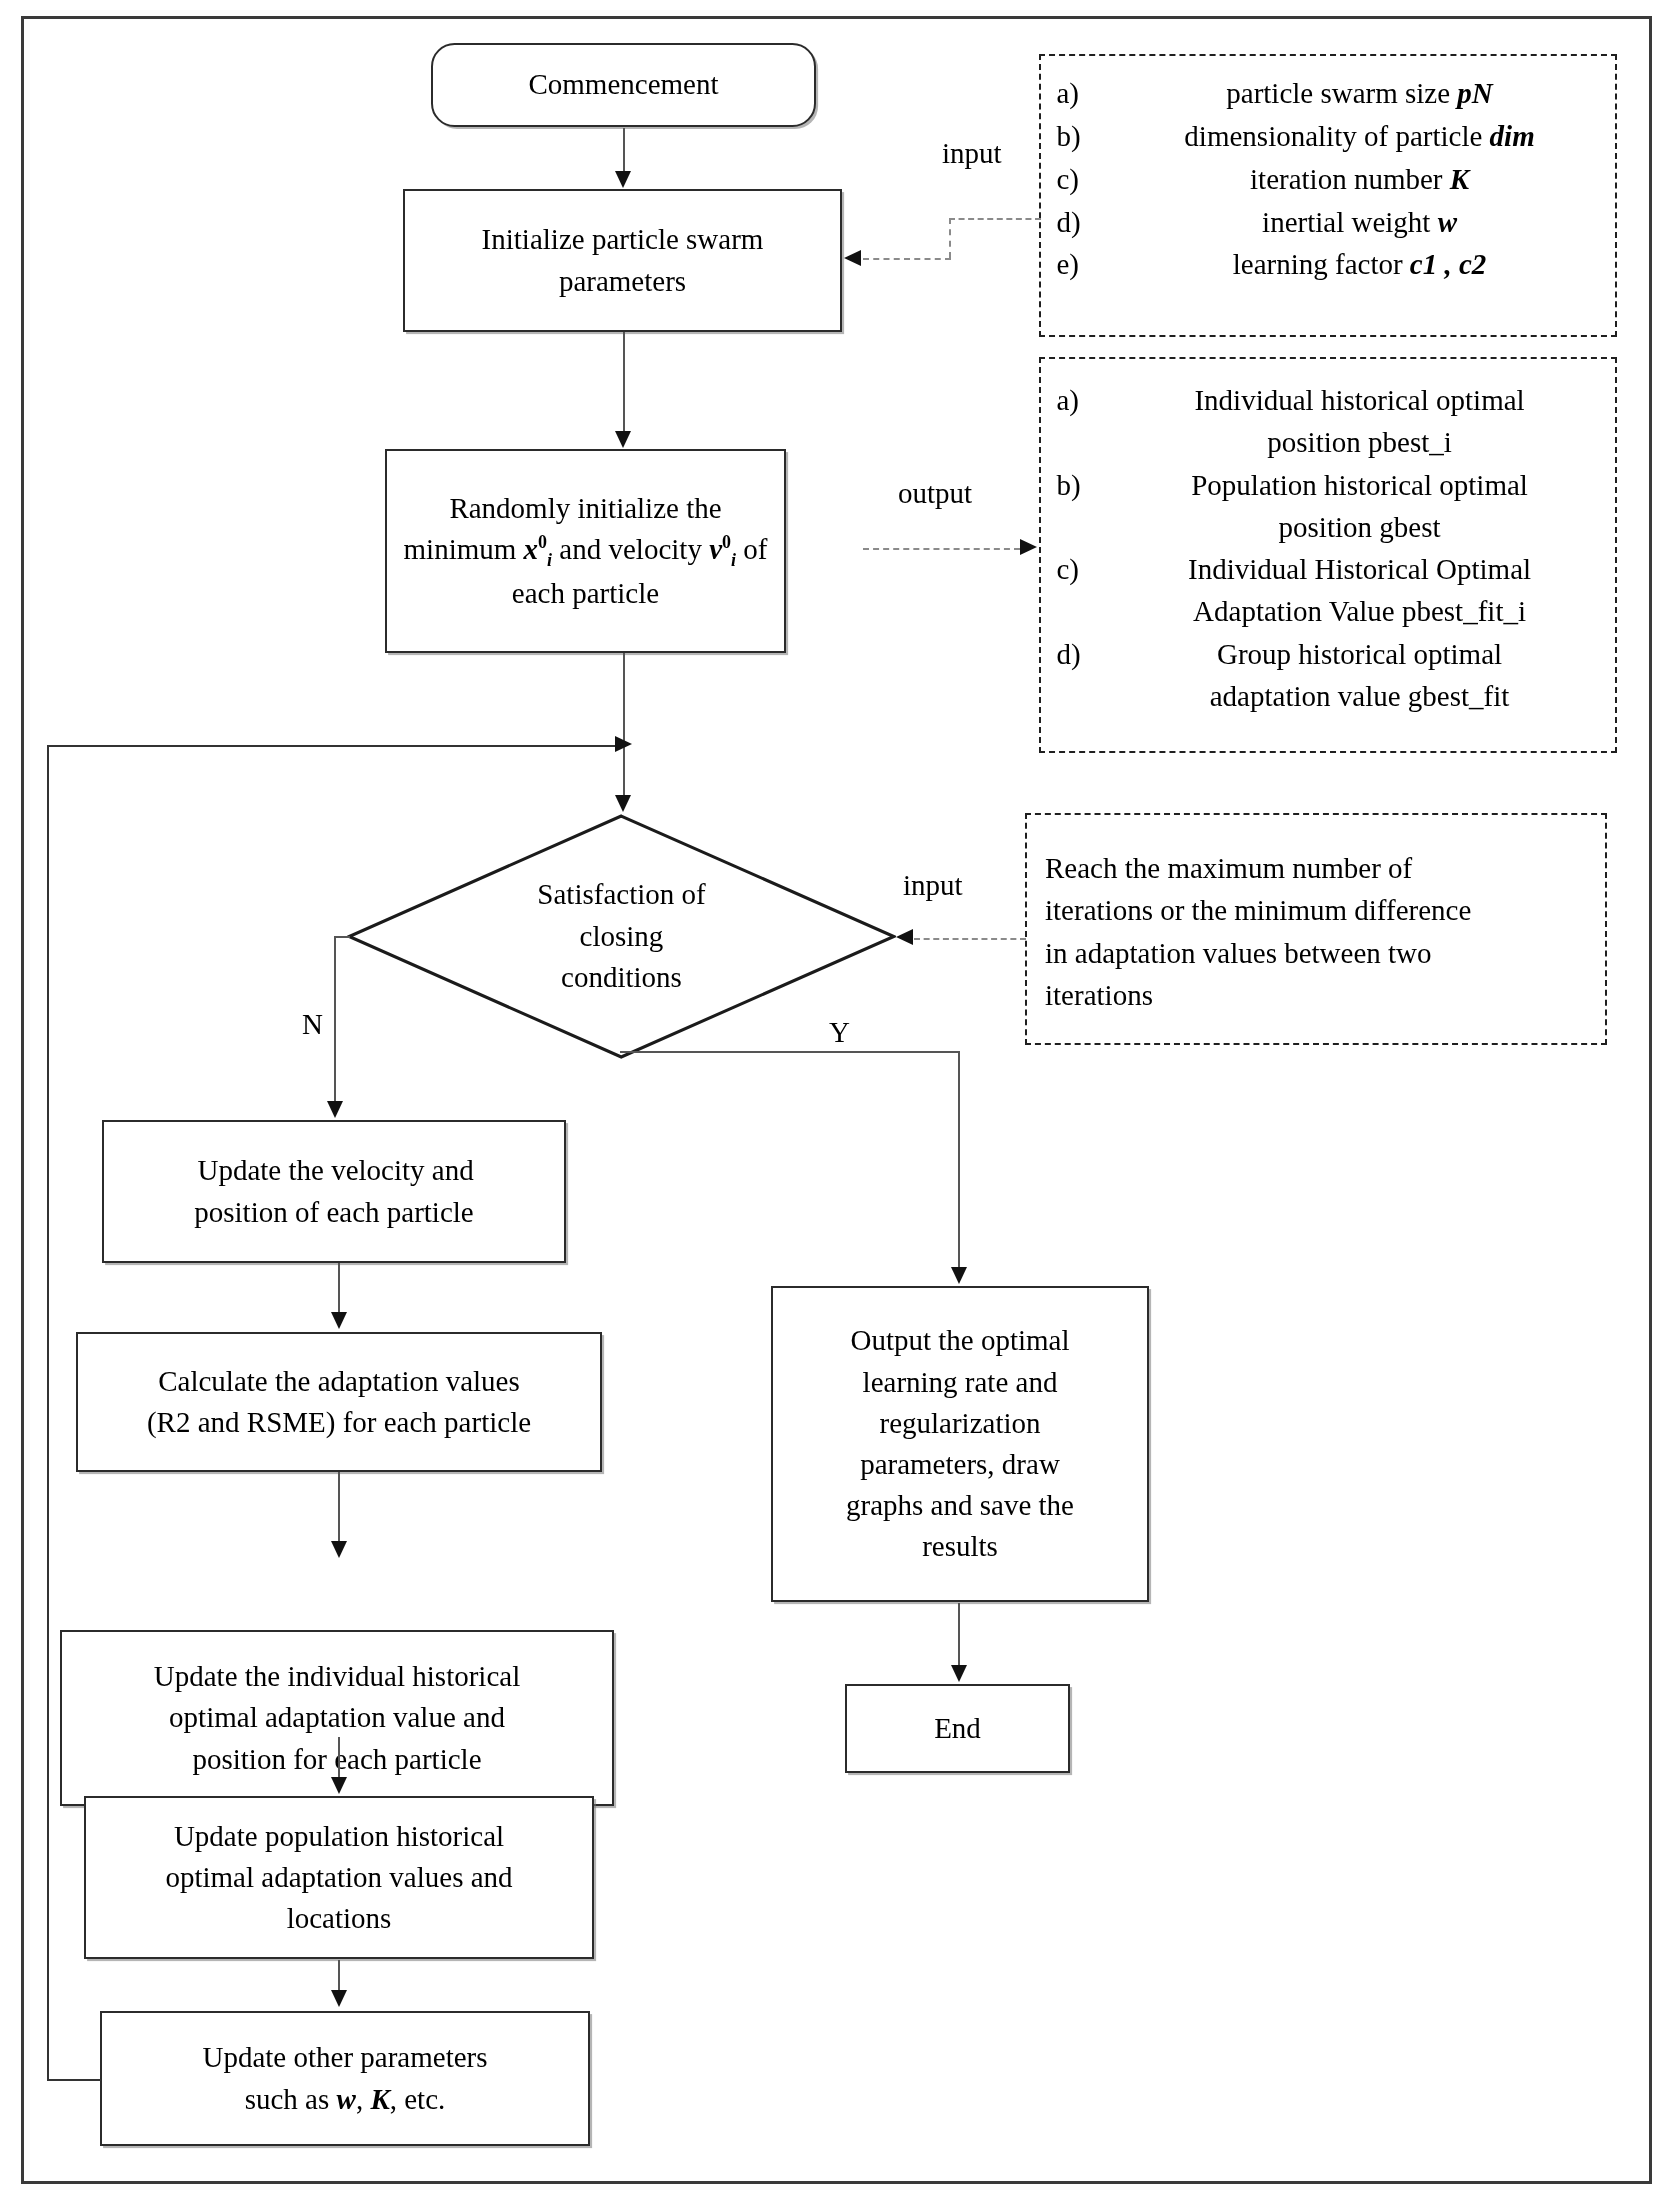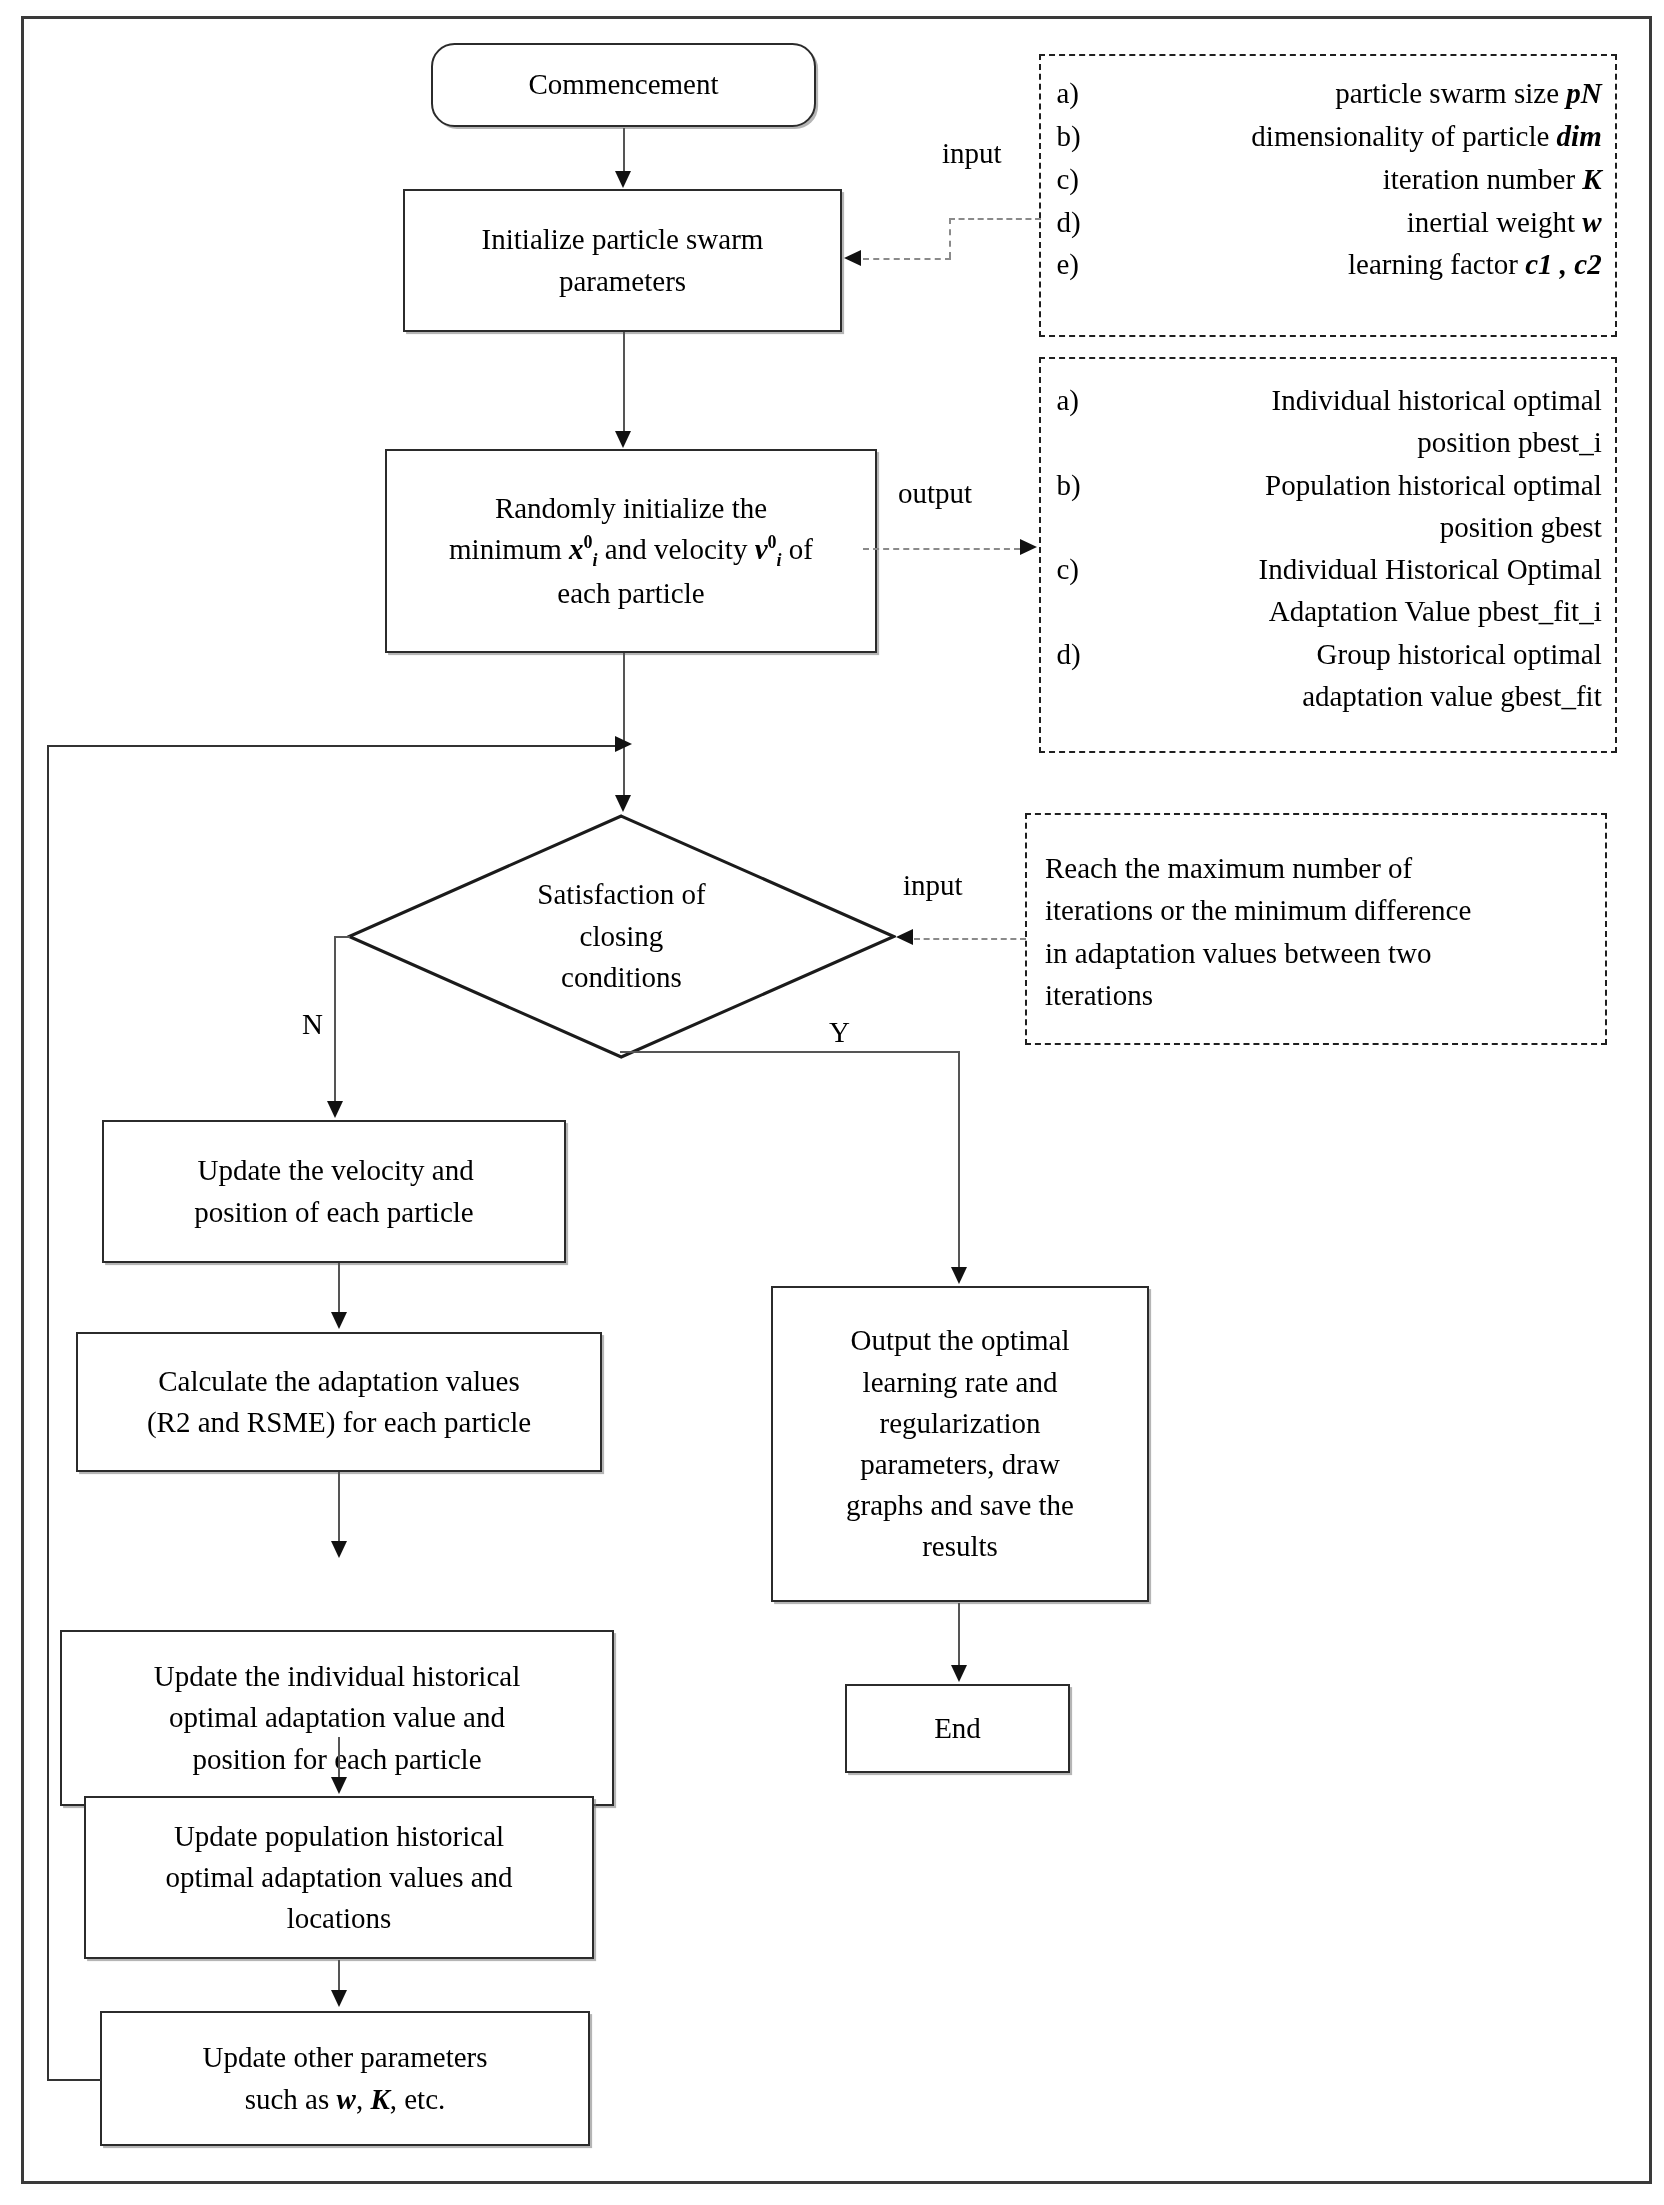--- a/index.html
+++ b/index.html
@@ -71,21 +71,21 @@
     align-items: flex-start;
     margin-bottom: 1px;
   }
   .dl-marker {
     width: 61px;
     flex: 0 0 61px;
     text-align: left;
   }
   .dl-body {
     flex: 1 1 auto;
-    text-align: right;
+    text-align: center;
   }
   .plain-text {
     position: absolute;
     font-size: 29px;
     line-height: 1.46;
     color: #000;
     text-align: left;
   }
   .edge-label {
     position: absolute;
@@ -165,21 +165,21 @@
   <div id="outer-frame"></div>
 
   <div class="node terminal" style="left:431px; top:43px; width:385px; height:84px;">
     <span class="node-text">Commencement</span>
   </div>
 
   <div class="node proc" style="left:403px; top:189px; width:439px; height:143px;">
     <span class="node-text">Initialize particle swarm parameters</span>
   </div>
 
-  <div class="node proc" style="left:385px; top:449px; width:492px; height:204px;">
+  <div class="node proc" style="left:385px; top:449px; width:401px; height:204px;">
     <span class="node-text">
       <span>Randomly initialize the</span><br>
       <span>minimum </span><span class="mi">x</span><sup class="m">0</sup><sub class="m">i</sub><span> and velocity </span><span class="mi">v</span><sup class="m">0</sup><sub class="m">i</sub><span> of</span><br>
       <span>each particle</span>
     </span>
   </div>
 
   <div class="diamond-wrap" style="left:347px; top:814px; width:549px; height:245px;">
     <svg width="549" height="245" viewBox="0 0 1075 480">
       <polygon points="537,4 1071,240 537,476 4,240" fill="#ffffff" stroke="#1b1b1b" stroke-width="6"></polygon>

